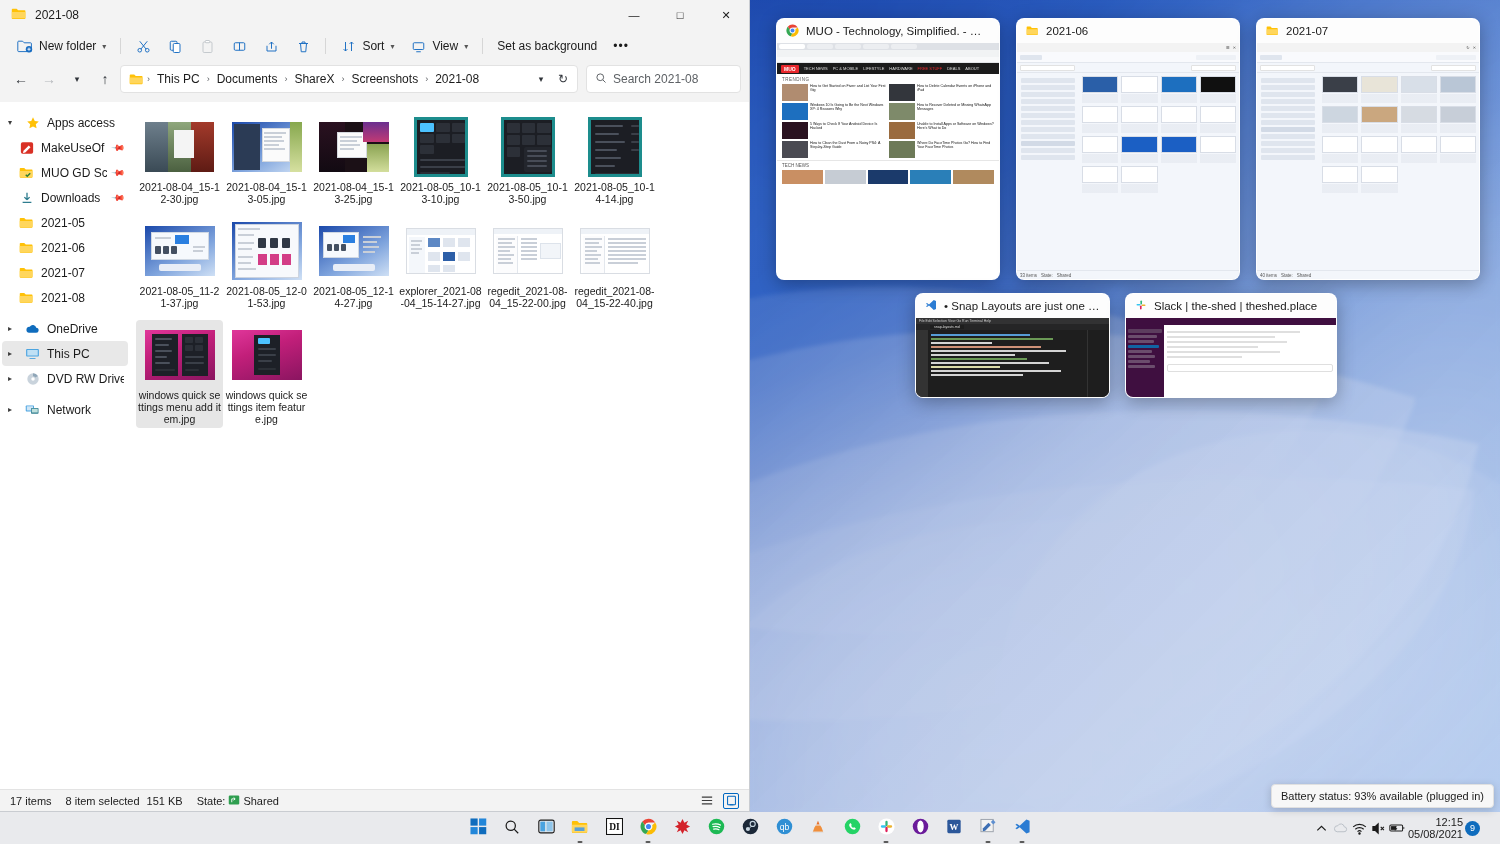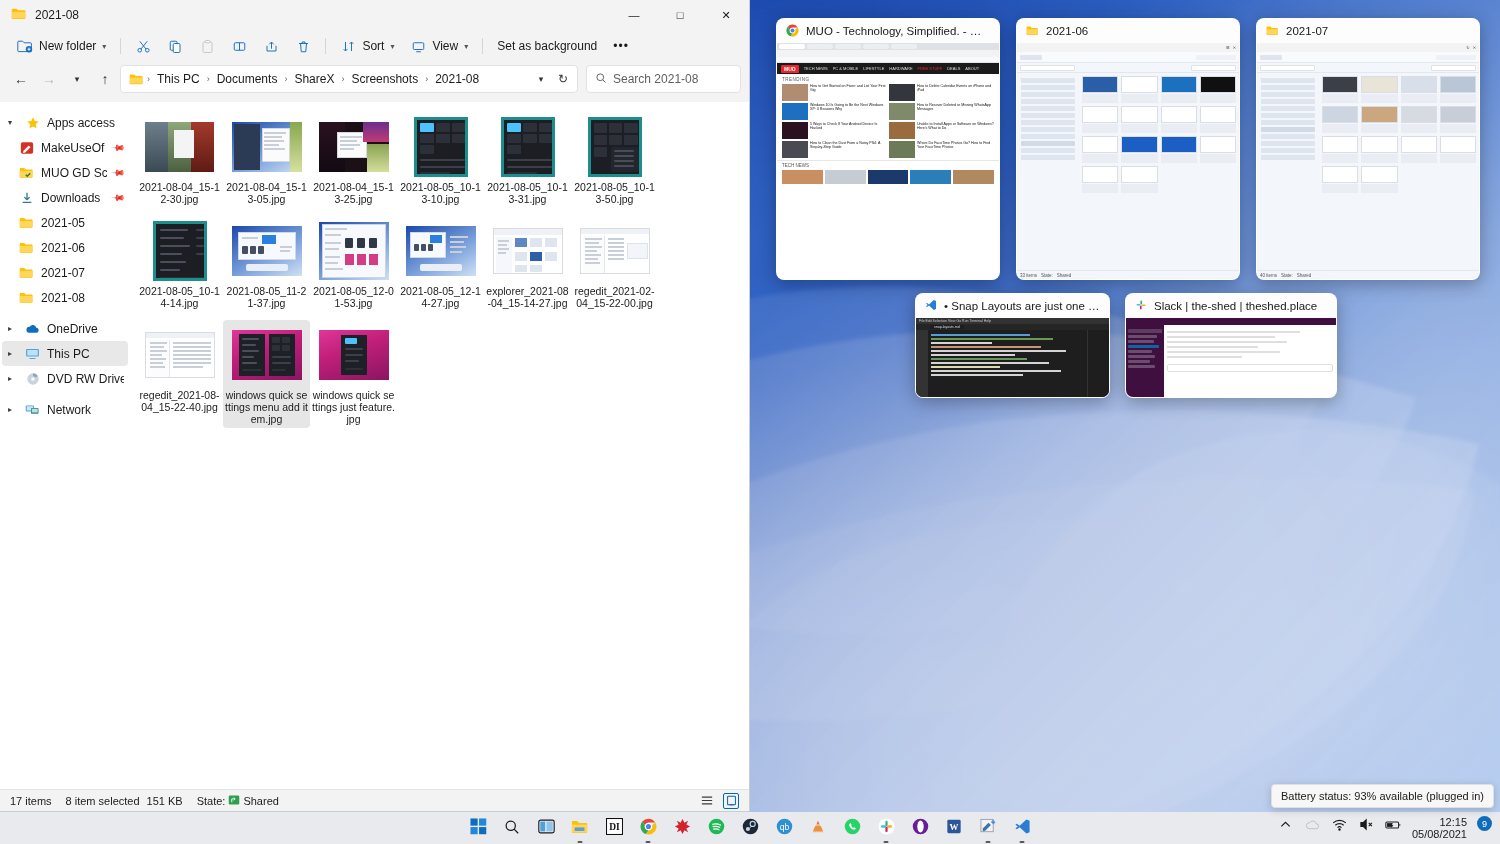--- a/index.html
+++ b/index.html
@@ -178,21 +178,21 @@
 
   
   #taskbar {
     position:absolute; left:0; bottom:0; width:1500px; height:32px;
     background:rgba(243,243,243,0.96);
     display:flex; align-items:center;
   }
   #tb-center { position:absolute; left:0; right:0; display:flex; justify-content:center; align-items:center; gap:12px; }
   .tbi { width:22px; height:22px; display:flex; align-items:center; justify-content:center; position:relative; border-radius:4px; }
   .tbi .dot { position:absolute; bottom:-4px; left:50%; transform:translateX(-50%); width:5px; height:2.5px; background:#5a5a5a; border-radius:2px;}
-  #tb-tray { position:absolute; right:8px; display:flex; gap:10px; font-size:11px; color:#1b1b1b; }
+  #tb-tray { position:absolute; right:20px; display:flex; align-items:center; gap:2px; font-size:11px; color:#1b1b1b; }
   #tb-tray .tray-ico { width:17px; height:17px; display:flex; align-items:center; justify-content:center; }
   #clock { text-align:right; line-height:12px; font-size:11px; }
   .badge { width:15px; height:15px; border-radius:50%; background:#0f6cbd; color:#fff; font-size:9px; display:flex; align-items:center; justify-content:center; }
 
   
   #battery-tip {
     position:absolute; right:6px; bottom:36px;
     background:#f7f7f7; border:1px solid #e0e0e0; border-radius:4px;
     padding:5px 9px; font-size:11px; color:#1b1b1b;
     box-shadow:0 2px 8px rgba(0,0,0,0.18);
@@ -931,37 +931,20 @@
               <div class="tile" style="left:35px;top:14px;width:13px;height:9px;"></div>
               <div class="tile" style="left:3px;top:25px;width:14px;height:9px;"></div>
               <div class="barline" style="left:3px;top:39px;width:45px;"></div>
               <div class="barline" style="left:3px;top:46px;width:45px;"></div>
               <div class="barline" style="left:3px;top:52px;width:30px;background:#2a2e36;"></div>
             </div>
           </div>
           <div class="fname">2021-08-05_10-13-10.jpg</div>
         </div>
 
-        <div class="fitem">
-          <div class="fthumb">
-            <div class="t-frame t-teal" style="width:54px;height:60px;">
-              <div class="tile acc" style="left:3px;top:3px;width:14px;height:9px;"></div>
-              <div class="tile" style="left:19px;top:3px;width:14px;height:9px;"></div>
-              <div class="tile" style="left:35px;top:3px;width:13px;height:9px;"></div>
-              <div class="tile" style="left:3px;top:14px;width:14px;height:9px;"></div>
-              <div class="tile" style="left:19px;top:14px;width:14px;height:9px;"></div>
-              <div class="tile" style="left:35px;top:14px;width:13px;height:9px;"></div>
-              <div class="tile" style="left:3px;top:25px;width:14px;height:9px;"></div>
-              <div class="barline" style="left:3px;top:39px;width:45px;"></div>
-              <div class="barline" style="left:3px;top:46px;width:45px;"></div>
-              <div class="barline" style="left:3px;top:52px;width:30px;background:#2a2e36;"></div>
-            </div>
-          </div>
-          <div class="fname">2021-08-05_10-13-31.jpg</div>
-        </div>
 
         <div class="fitem">
           <div class="fthumb">
             <div class="t-frame t-teal" style="width:54px;height:60px;">
               <div class="tile" style="left:3px;top:3px;width:13px;height:10px;"></div>
               <div class="tile" style="left:18px;top:3px;width:13px;height:10px;"></div>
               <div class="tile" style="left:33px;top:3px;width:14px;height:10px;"></div>
               <div class="tile" style="left:3px;top:15px;width:13px;height:10px;"></div>
               <div class="tile" style="left:18px;top:15px;width:13px;height:10px;"></div>
               <div class="tile" style="left:33px;top:15px;width:14px;height:10px;"></div>
@@ -1089,21 +1072,21 @@
               <div class="docline" style="left:4px;top:33px;width:15px;"></div>
               <div class="docline" style="left:27px;top:9px;width:16px;"></div>
               <div class="docline" style="left:27px;top:13px;width:16px;"></div>
               <div class="docline" style="left:27px;top:17px;width:16px;"></div>
               <div class="docline" style="left:27px;top:21px;width:16px;"></div>
               <div class="docline" style="left:27px;top:25px;width:16px;"></div>
               <div class="docline" style="left:27px;top:29px;width:16px;"></div>
               <div style="position:absolute;left:46px;top:14px;width:21px;height:16px;background:#f2f5f9;border:1px solid #dde3eb;"></div>
             </div>
           </div>
-          <div class="fname">regedit_2021-02-04_15-22-00.jpg</div>
+          <div class="fname">regedit_2021-08-04_15-22-00.jpg</div>
         </div>
 
         <div class="fitem">
           <div class="fthumb">
             <div class="t-frame t-doc" style="width:70px;height:46px;">
               <div style="position:absolute;left:0;top:0;width:70px;height:5px;background:#eef2f7;"></div>
               <div style="position:absolute;left:2px;top:7px;width:22px;height:37px;background:#fcfcfd;border-right:1px solid #e3e7ed;"></div>
               <div class="docline" style="left:4px;top:9px;width:17px;"></div>
               <div class="docline" style="left:4px;top:13px;width:14px;"></div>
               <div class="docline" style="left:4px;top:17px;width:17px;"></div>
@@ -1153,21 +1136,21 @@
             <div class="t-frame t-pink" style="width:70px;height:50px;display:flex;align-items:center;justify-content:center;">
               <div style="width:26px;height:40px;background:#1d2027;position:relative;">
                 <div class="tile acc" style="left:4px;top:3px;width:12px;height:6px;"></div>
                 <div class="barline" style="left:4px;top:13px;width:18px;"></div>
                 <div class="barline" style="left:4px;top:19px;width:18px;"></div>
                 <div class="barline" style="left:4px;top:25px;width:14px;"></div>
                 <div class="barline" style="left:4px;top:33px;width:18px;background:#2b2f36;"></div>
               </div>
             </div>
           </div>
-          <div class="fname">windows quick settings just feature.jpg</div>
+          <div class="fname">windows quick settings item feature.jpg</div>
         </div>
 
 
       </div>
     </div>
   </div>
 
   <div id="statusbar">
     <span>17 items</span>
     <span style="display:flex;gap:7px;">

